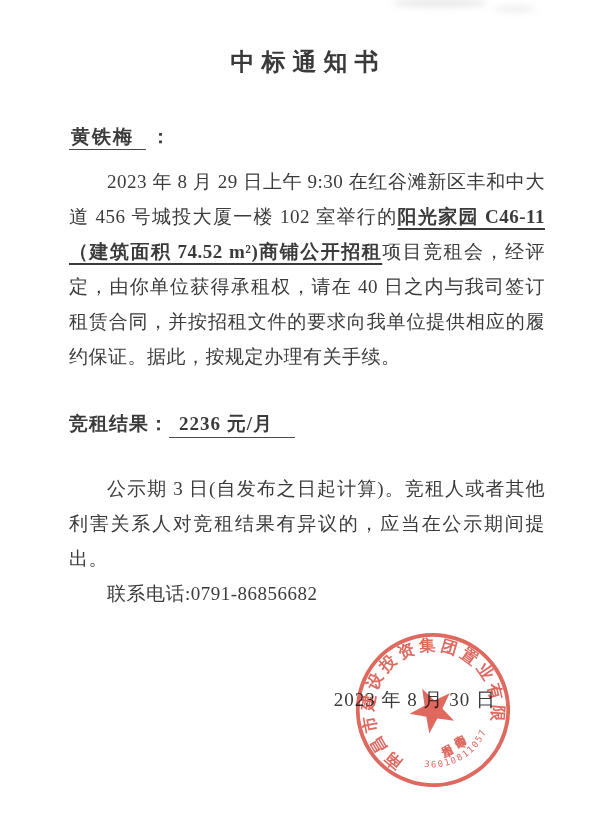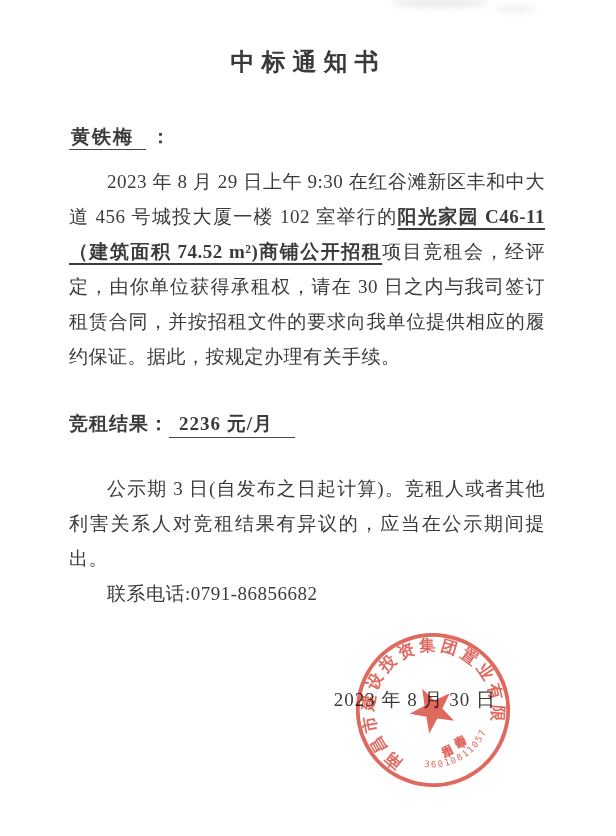--- a/index.html
+++ b/index.html
@@ -99,21 +99,21 @@
 
 <div class="page">
 
   <div class="smudge smudge-a"></div>
   <div class="smudge smudge-b"></div>
 
   <h1 class="doc-title">中标通知书</h1>
 
   <p class="salutation"><span class="recipient-name">黄铁梅</span><span class="recipient-colon">：</span></p>
 
-  <p class="body-text para1"><span>2023 年 8 月 29 日上午 9:30 在红谷滩新区丰和中大道 456 号城投大厦一楼 102 室举行的</span><span class="highlight">阳光家园 C46-11（建筑面积 74.52 m²)商铺公开招租</span><span>项目竞租会，经评定，由你单位获得承租权，请在 30 日之内与我司签订租赁合同，并按招租文件的要求向我单位提供相应的履约保证。据此，按规定办理有关手续。</span></p>
+  <p class="body-text para1"><span>2023 年 8 月 29 日上午 9:30 在红谷滩新区丰和中大道 456 号城投大厦一楼 102 室举行的</span><span class="highlight">阳光家园 C46-11（建筑面积 74.52 m²)商铺公开招租</span><span>项目竞租会，经评定，由你单位获得承租权，请在 40 日之内与我司签订租赁合同，并按招租文件的要求向我单位提供相应的履约保证。据此，按规定办理有关手续。</span></p>
 
   <p class="result-line"><span class="result-label">竞租结果：</span><span class="result-value">2236 元/月</span></p>
 
   <p class="body-text notice">公示期 3 日(自发布之日起计算)。竞租人或者其他利害关系人对竞租结果有异议的，应当在公示期间提出。</p>
 
 
   <p class="body-text phone">联系电话:0791-86856682</p>
 
   <div class="signature">
     <p class="sig-date">2023 年 8 月 30 日</p>

